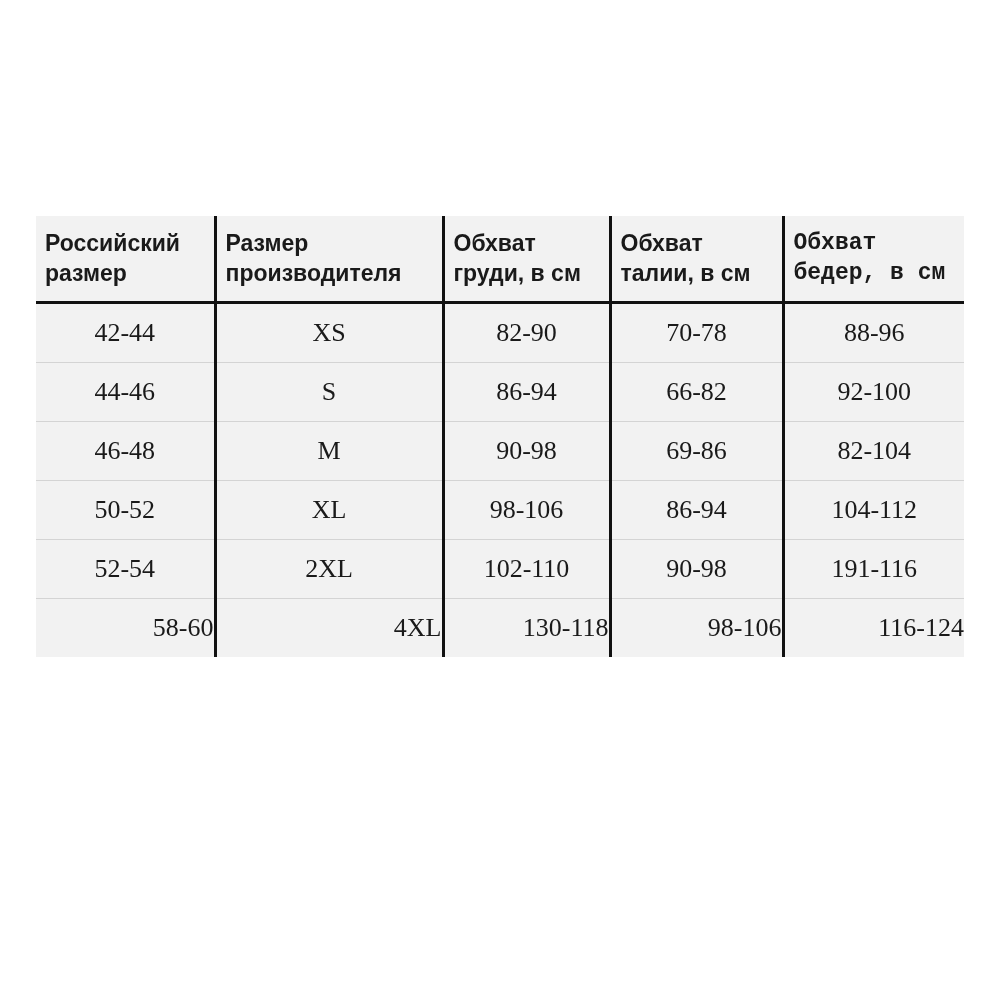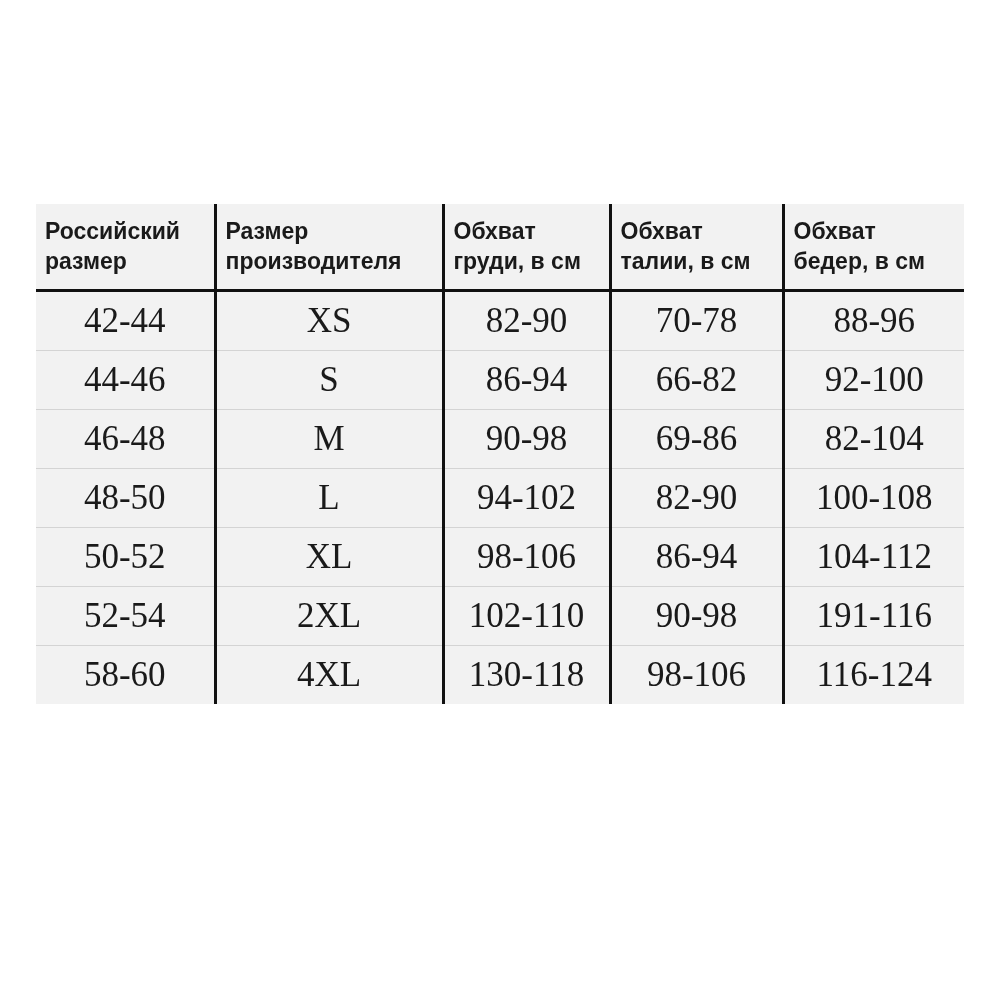--- a/index.html
+++ b/index.html
@@ -13,21 +13,21 @@
   .page {
     position: relative;
     width: 1000px;
     height: 1000px;
     background: #ffffff;
     box-sizing: border-box;
   }
   .table-wrap {
     position: absolute;
     left: 36px;
-    top: 204px;
+    top: 216px;
     width: 928px;
   }
   table.size-table {
     border-collapse: collapse;
     width: 928px;
     table-layout: fixed;
     background: #f2f2f2;
   }
   table.size-table col.c0 { width: 179px; }
   table.size-table col.c1 { width: 228px; }
@@ -41,36 +41,36 @@
     font-size: 23px;
     color: #1a1a1a;
     text-align: left;
     vertical-align: top;
     padding: 12px 8px 12px 9px;
     line-height: 1.32;
     background: #f2f2f2;
     border-right: 3px solid #111111;
     border-bottom: 3px solid #111111;
   }
-  table.size-table th.last { border-right: none; }
+  table.size-table th.last { border-right: none; font-family: Liberation Mono, monospace; }
 
   table.size-table td {
     font-family: "Liberation Serif", serif;
-    font-size: 35px;
+    font-size: 26px;
     color: #1a1a1a;
     text-align: center;
     vertical-align: middle;
     height: 58px;
     padding: 0;
     background: #f2f2f2;
     border-right: 3px solid #111111;
     border-bottom: 1px solid #d4d4d4;
   }
   table.size-table td.last { border-right: none; }
-  table.size-table tr.last-row td { border-bottom: none; }
+  table.size-table tr.last-row td { border-bottom: none; text-align: right; }
 </style>
 </head>
 <body>
 
 <div class="page">
   <div class="table-wrap">
     <table class="size-table">
       <colgroup>
         <col class="c0">
           <col class="c1">
@@ -103,27 +103,20 @@
           <td class="last">92-100</td>
         </tr>
         <tr>
           <td>46-48</td>
           <td>M</td>
           <td>90-98</td>
           <td>69-86</td>
           <td class="last">82-104</td>
         </tr>
         <tr>
-          <td>48-50</td>
-          <td>L</td>
-          <td>94-102</td>
-          <td>82-90</td>
-          <td class="last">100-108</td>
-        </tr>
-        <tr>
           <td>50-52</td>
           <td>XL</td>
           <td>98-106</td>
           <td>86-94</td>
           <td class="last">104-112</td>
         </tr>
         <tr>
           <td>52-54</td>
           <td>2XL</td>
           <td>102-110</td>

